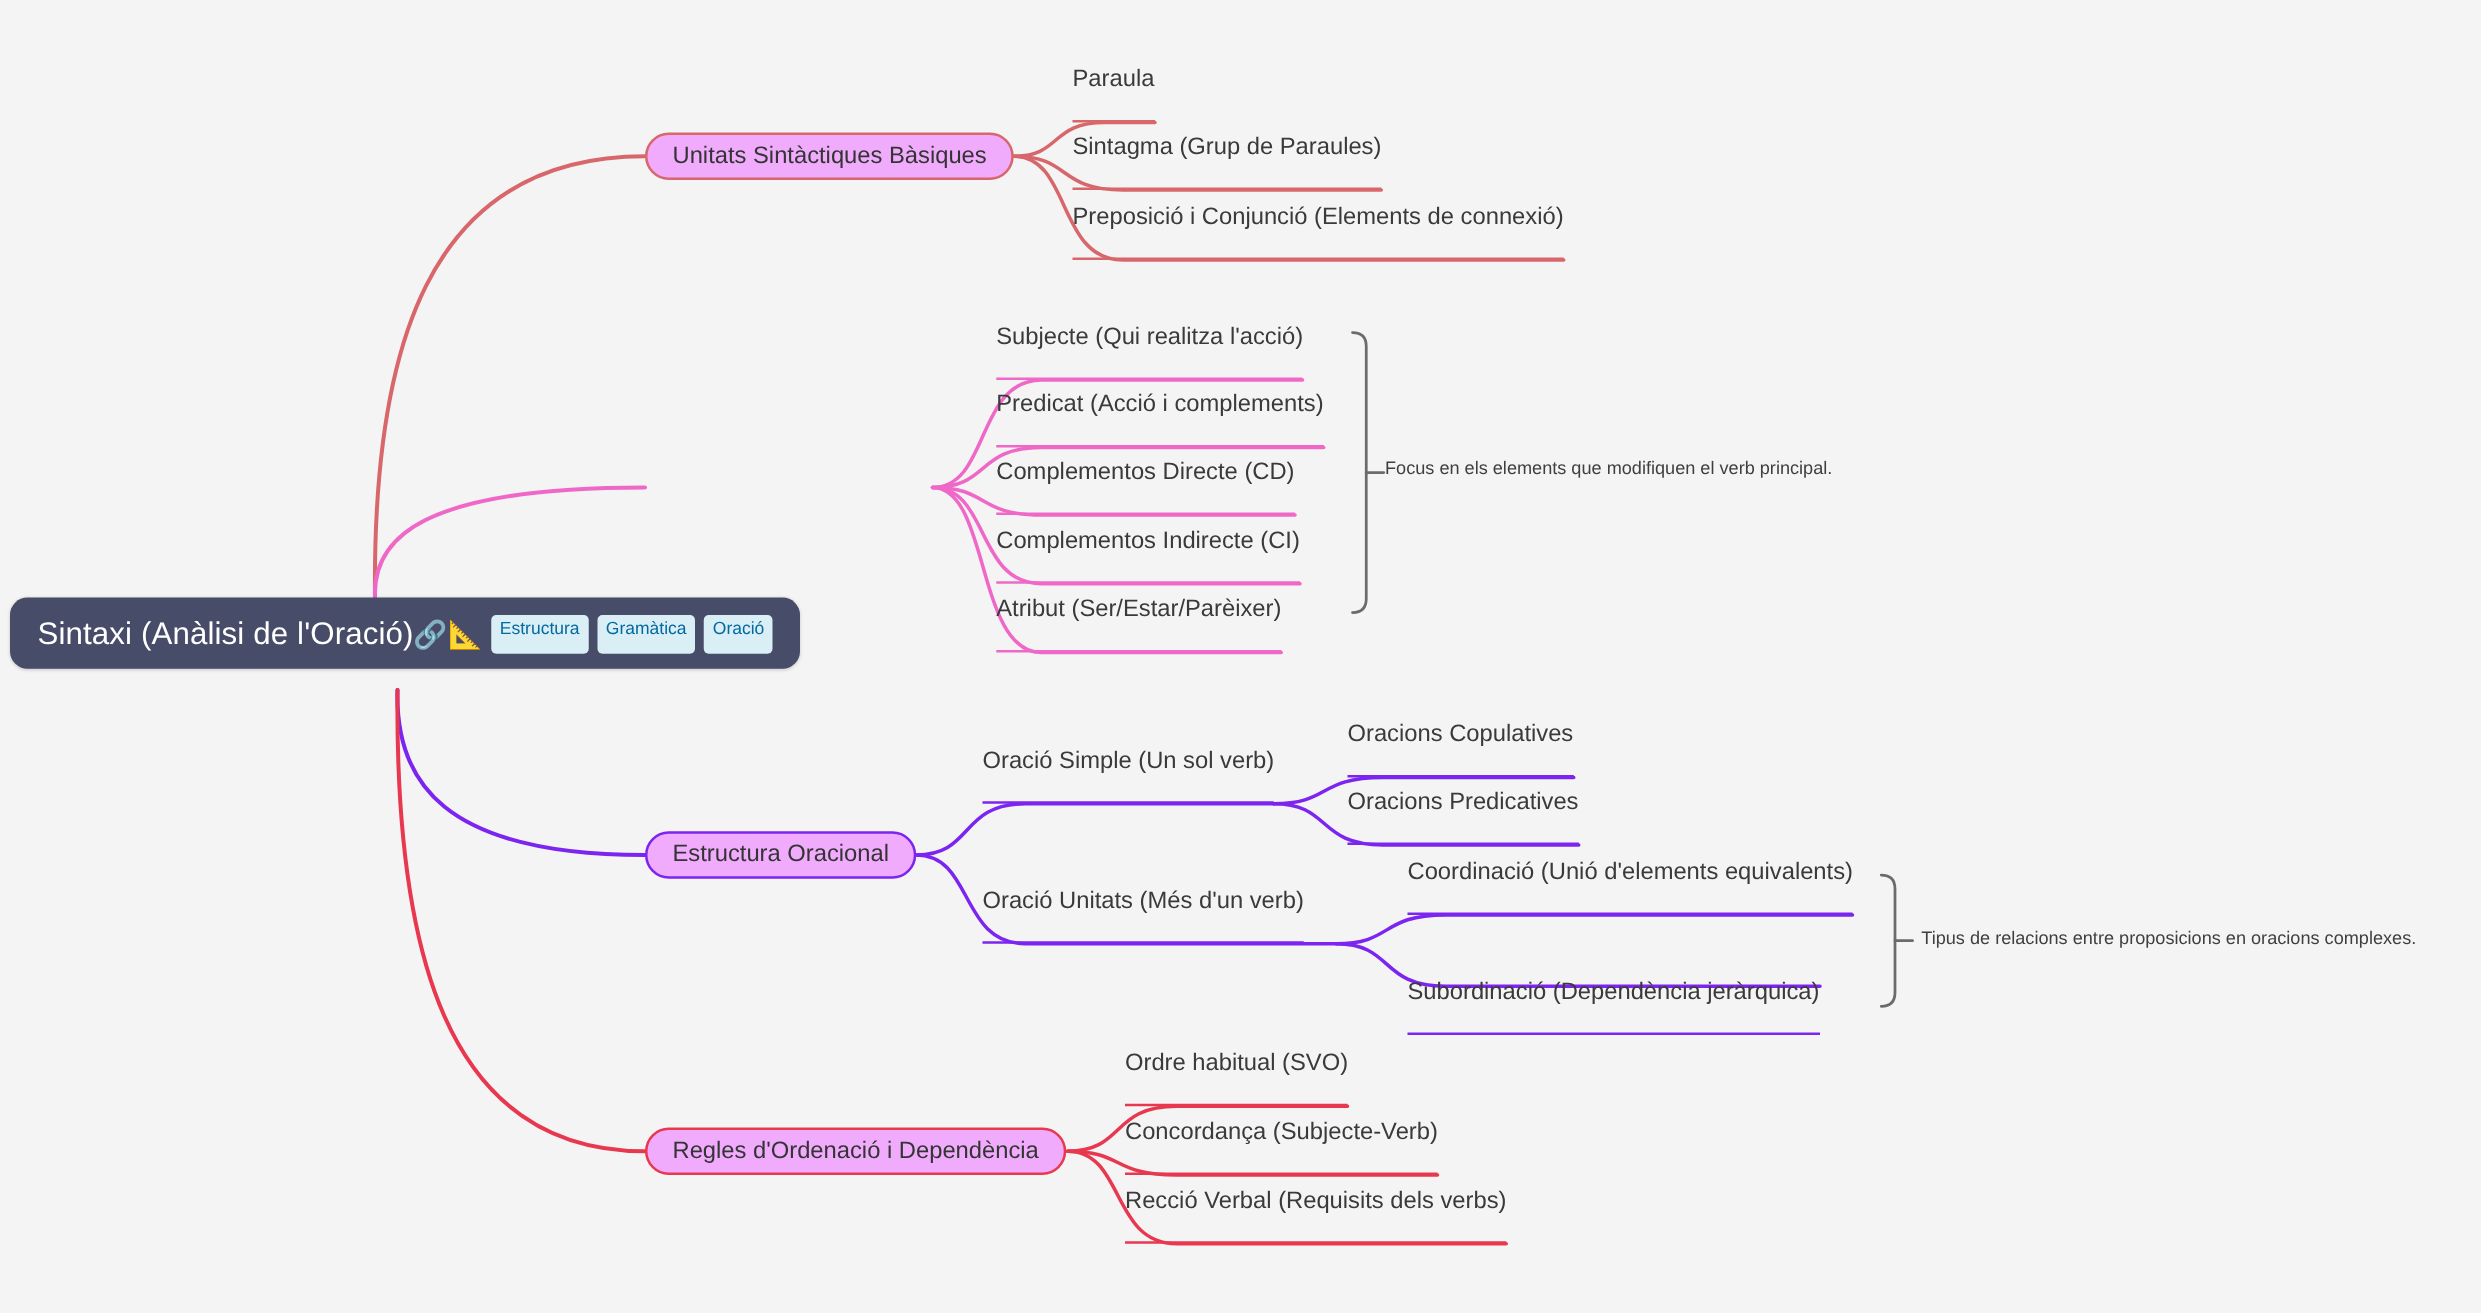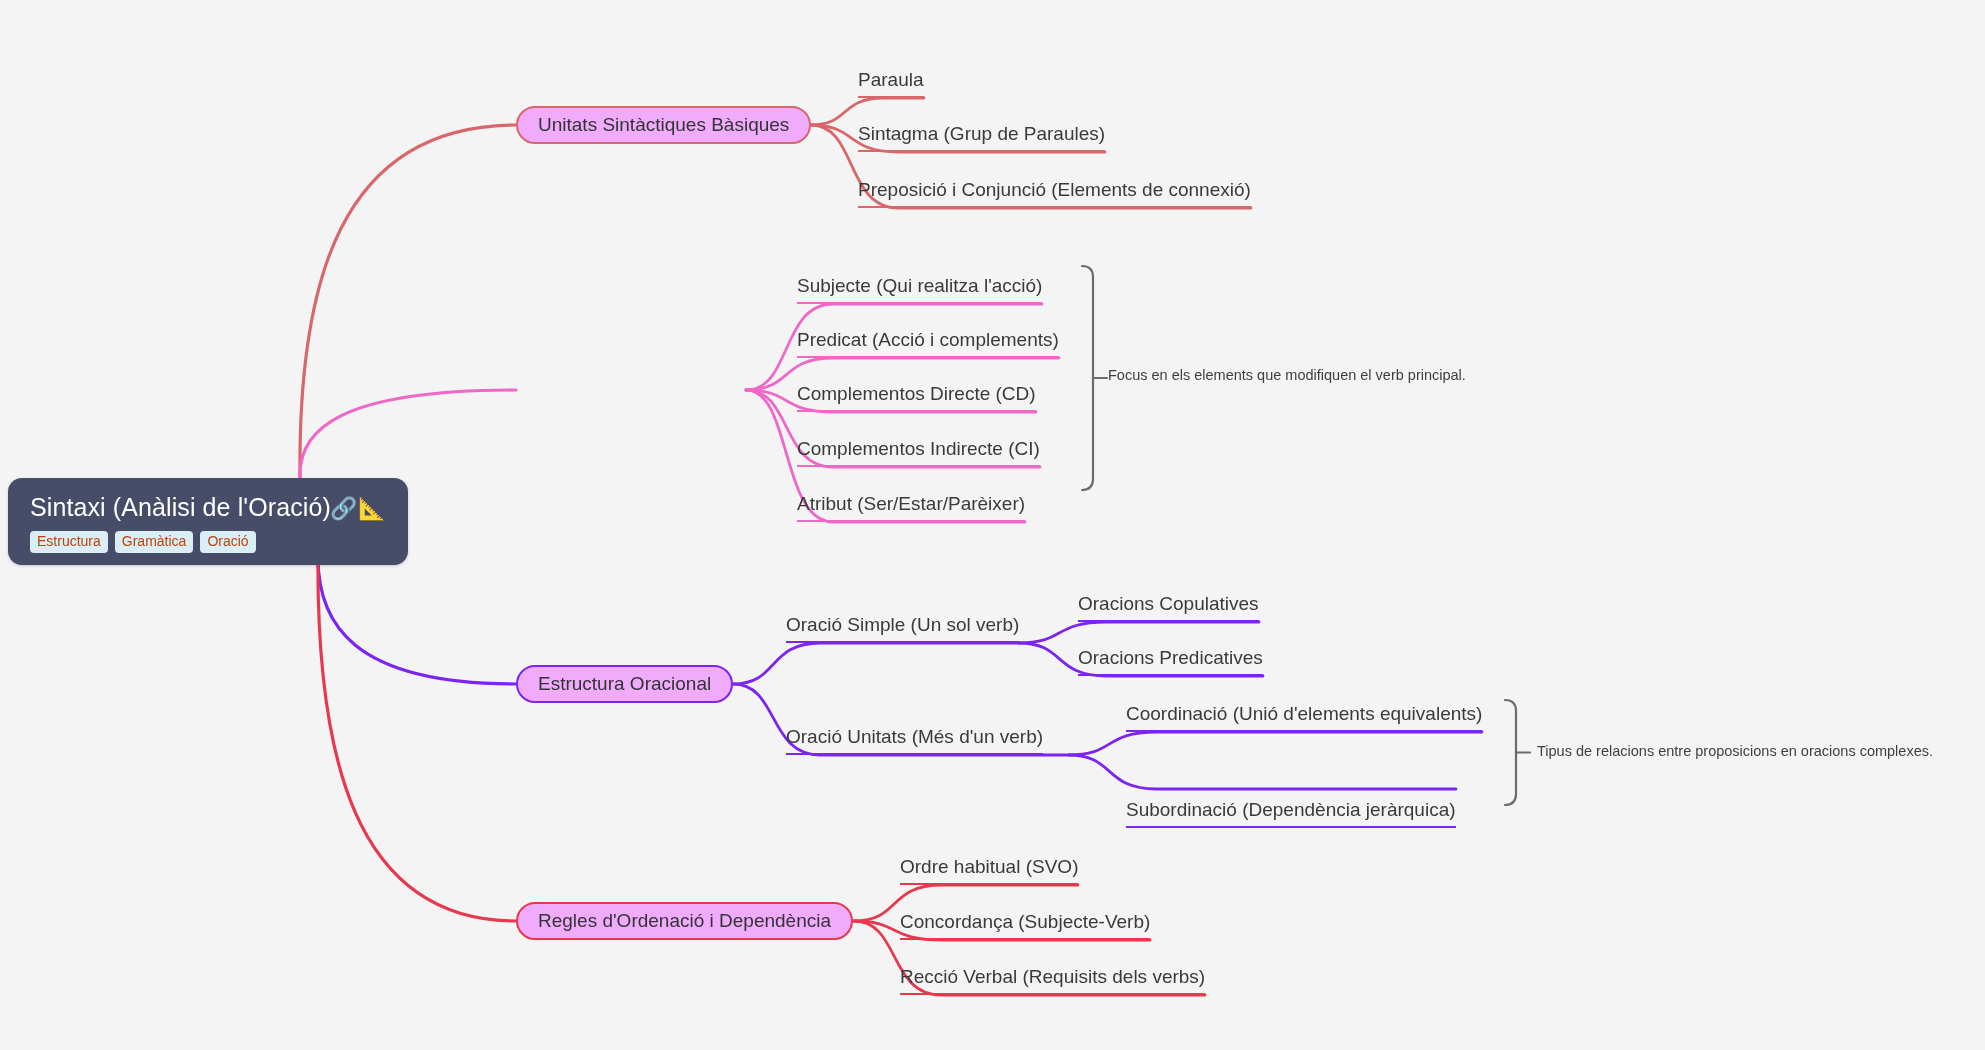--- a/index.html
+++ b/index.html
@@ -28,39 +28,39 @@
     overflow: visible;
   }
   
   .root-node {
     position: absolute;
     background: #474c69;
     border-radius: 14px;
     padding: 14px 22px 12px 22px;
     box-sizing: border-box;
     display: flex;
-    flex-direction: column;
+    flex-direction: row;
     gap: 7px;
     box-shadow: 0 1px 3px rgba(0,0,0,.18);
   }
   .root-title {
     color: #ffffff;
     font-size: 25px;
     line-height: 30px;
     white-space: nowrap;
     letter-spacing: .1px;
   }
   .root-title .emo { font-size: 22px; }
   .root-tags {
     display: flex;
     gap: 7px;
   }
   .root-tag {
     background: #d9eef5;
-    color: #c2410c;
+    color: #0369a1;
     font-size: 14px;
     line-height: 17px;
     padding: 2px 7px 3px 7px;
     border-radius: 4px;
     white-space: nowrap;
   }
   
   .capsule {
     position: absolute;
     background: #f0abfc;
@@ -77,21 +77,21 @@
     color: #343434;
     transform: translateY(-50%);
   }
   
   .leaf {
     position: absolute;
     white-space: nowrap;
     font-size: 19px;
     color: #3a3a3a;
     transform: translateY(-100%);
-    padding-bottom: 5px;
+    padding-bottom: 21px;
     line-height: 22px;
   }
   .leaf.mid {
     font-size: 19px;
   }
   
   .note {
     position: absolute;
     white-space: nowrap;
     font-size: 14.5px;

